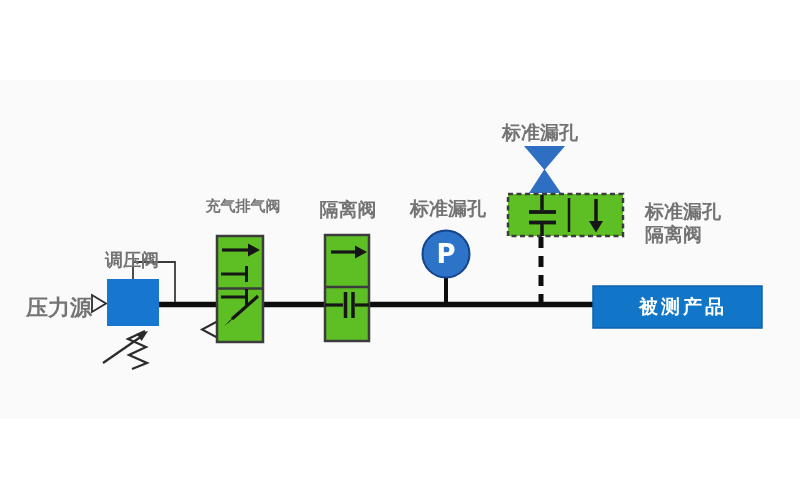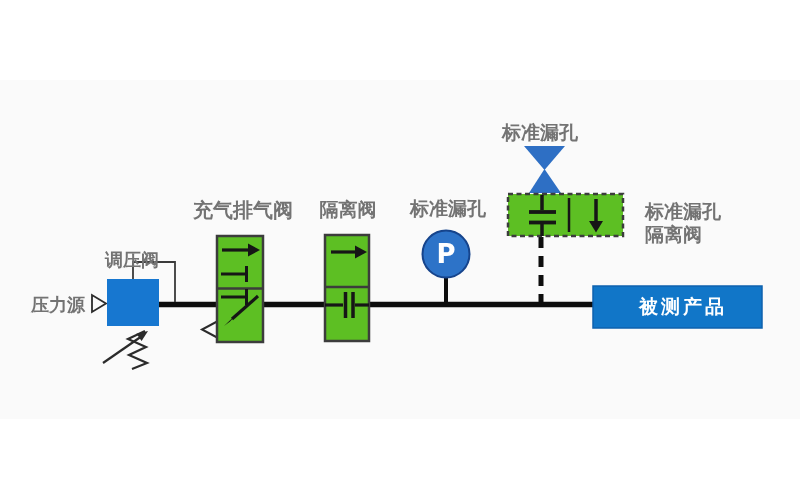--- a/index.html
+++ b/index.html
@@ -1,23 +1,23 @@
 <!DOCTYPE html>
 <html><head>
 <meta charset="utf-8">
 <style>
   html,body{margin:0;padding:0;background:#fff;}
   body{font-family:"DejaVu Sans","Liberation Sans",sans-serif;}
   .stage{position:relative;width:800px;height:500px;background:#ffffff;overflow:hidden;}
   .panel{position:absolute;left:0;top:80px;width:800px;height:339px;background:#fafafa;}
   svg.gfx{position:absolute;left:0;top:0;}
   .lbl{position:absolute;color:#737373;font-weight:600;text-align:center;white-space:nowrap;}
-  .lbl-source{left:26px;top:293px;width:64px;font-size:18px;}
+  .lbl-source{left:26px;top:293px;width:64px;font-size:22px;}
   .lbl-regulator{left:98px;top:248px;width:68px;font-size:18px;}
-  .lbl-cev{left:188px;top:197px;width:110px;font-size:20px;}
+  .lbl-cev{left:188px;top:197px;width:110px;font-size:15px;}
   .lbl-iso{left:313px;top:197px;width:70px;font-size:19px;}
   .lbl-sensor{left:394px;top:196px;width:108px;font-size:19px;}
   .lbl-leak{left:496px;top:120px;width:88px;font-size:19px;}
   .lbl-leakiso{left:645px;top:200px;width:100px;font-size:19px;text-align:left;line-height:23px;}
   .lbl-dut{left:593px;top:286px;width:180px;height:42px;display:flex;align-items:center;
            justify-content:center;color:#ffffff;font-size:19px;letter-spacing:3px;font-weight:600;}
   .lbl-p{left:431px;top:236px;width:30px;height:36px;display:flex;align-items:center;
          justify-content:center;color:#ffffff;font-size:26px;font-weight:700;}
 </style>
 </head>

